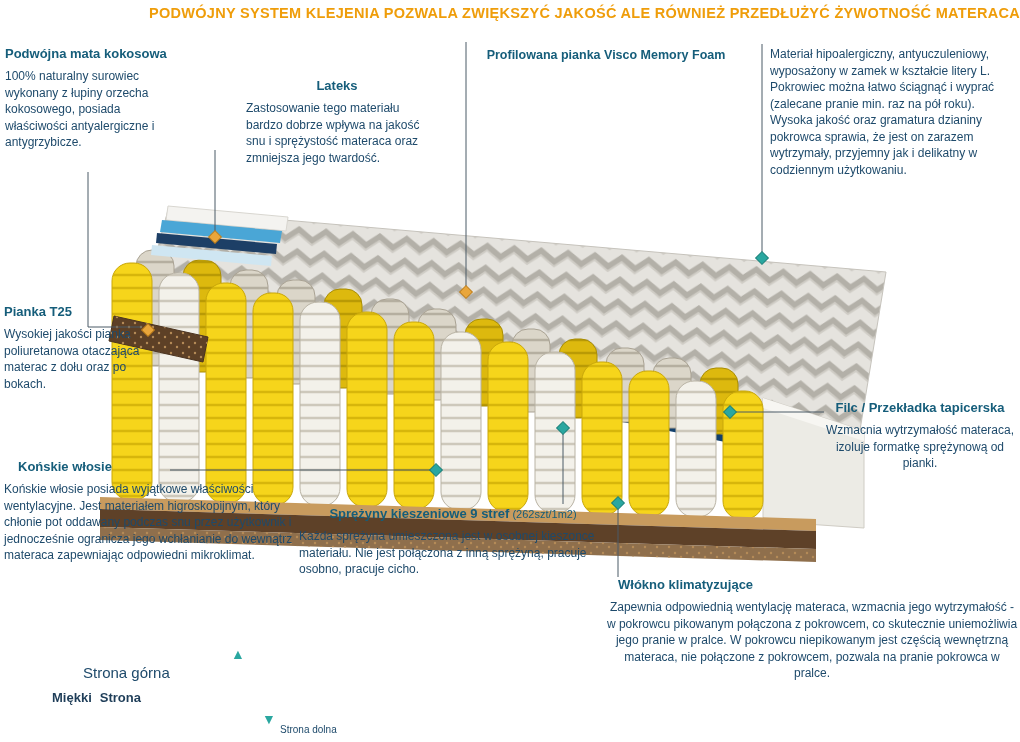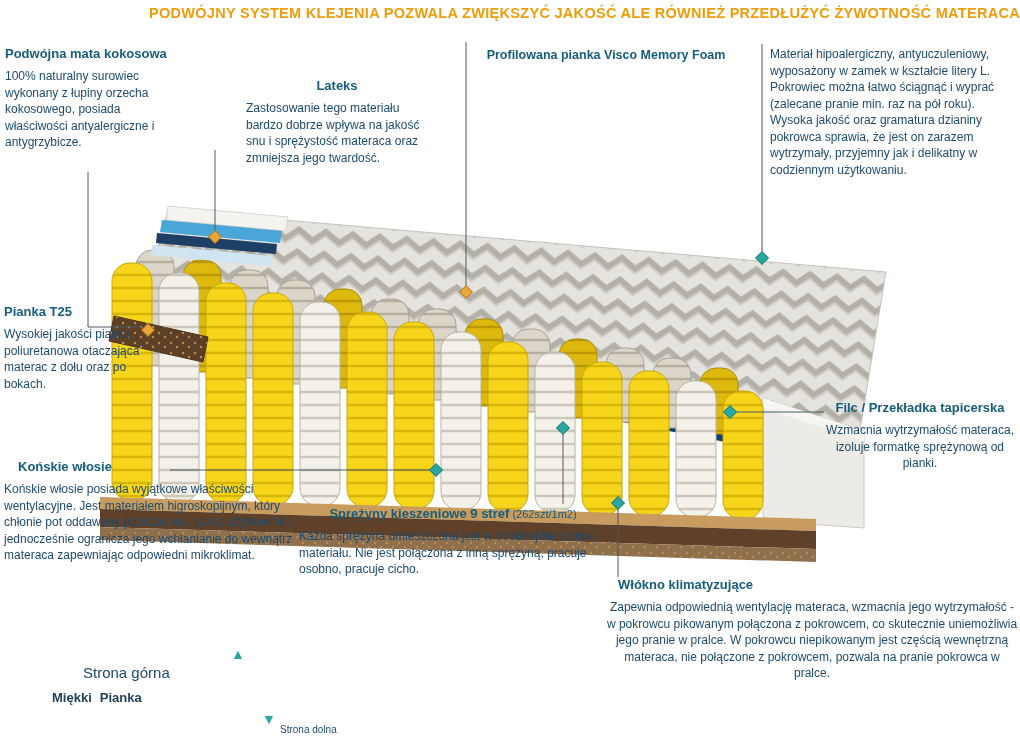--- a/index.html
+++ b/index.html
@@ -210,17 +210,17 @@
 <section class="note n-fiber">
   <h3>Włókno klimatyzujące</h3>
   <p>Zapewnia odpowiednią wentylację materaca, wzmacnia jego wytrzymałość - w pokrowcu pikowanym połączona z pokrowcem, co skutecznie uniemożliwia jego pranie w pralce. W pokrowcu niepikowanym jest częścią wewnętrzną materaca, nie połączone z pokrowcem, pozwala na pranie pokrowca w pralce.</p>
 </section>
 
 <span class="side-top-label">Strona górna</span>
 <span class="arrow-up">▲</span>
 
 <div class="hardness">
   <span class="soft-label">Miękki</span>
-  <span class="hard-label">Pianka</span>
+  <span class="hard-label">Strona</span>
 </div>
 
 <span class="arrow-down">▼</span>
 <span class="side-bottom-label">Strona dolna</span>
 
 </body></html>

